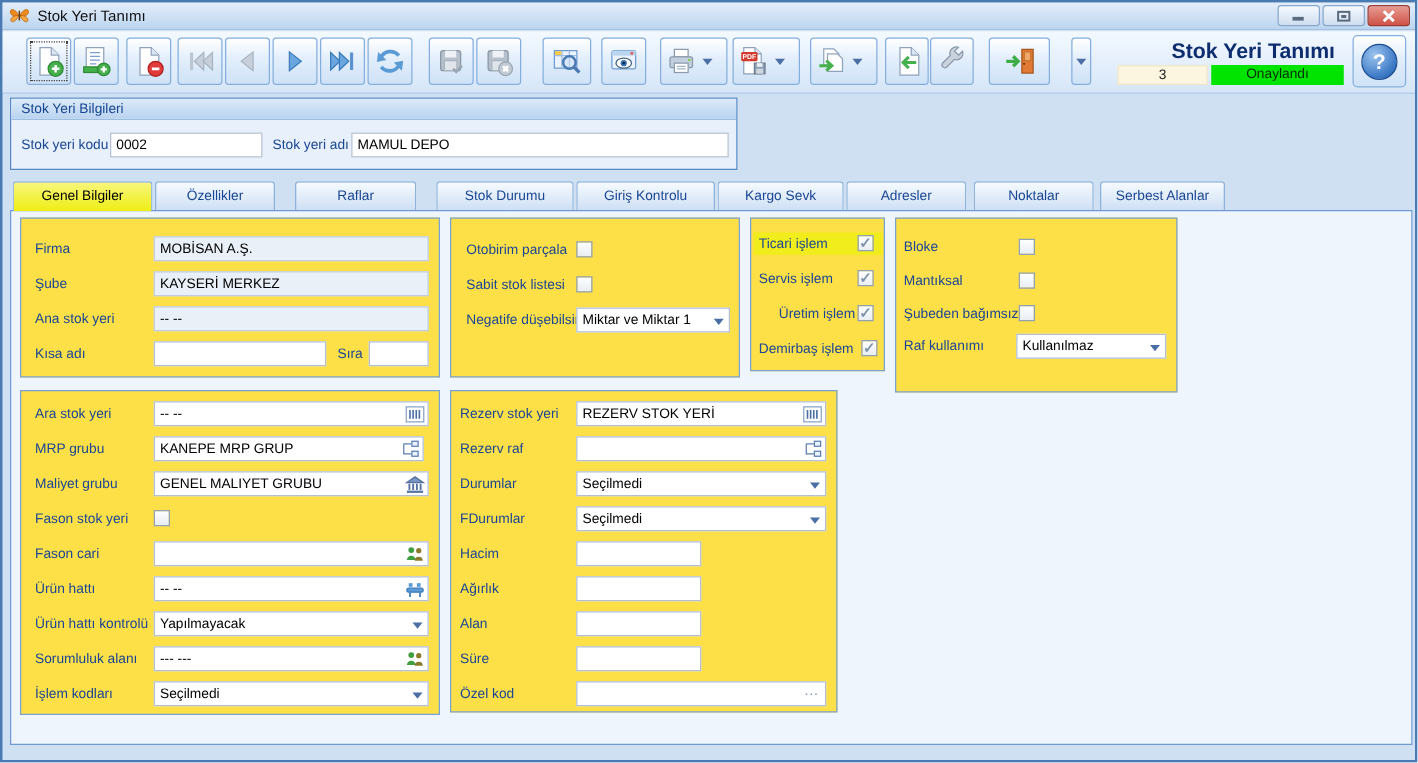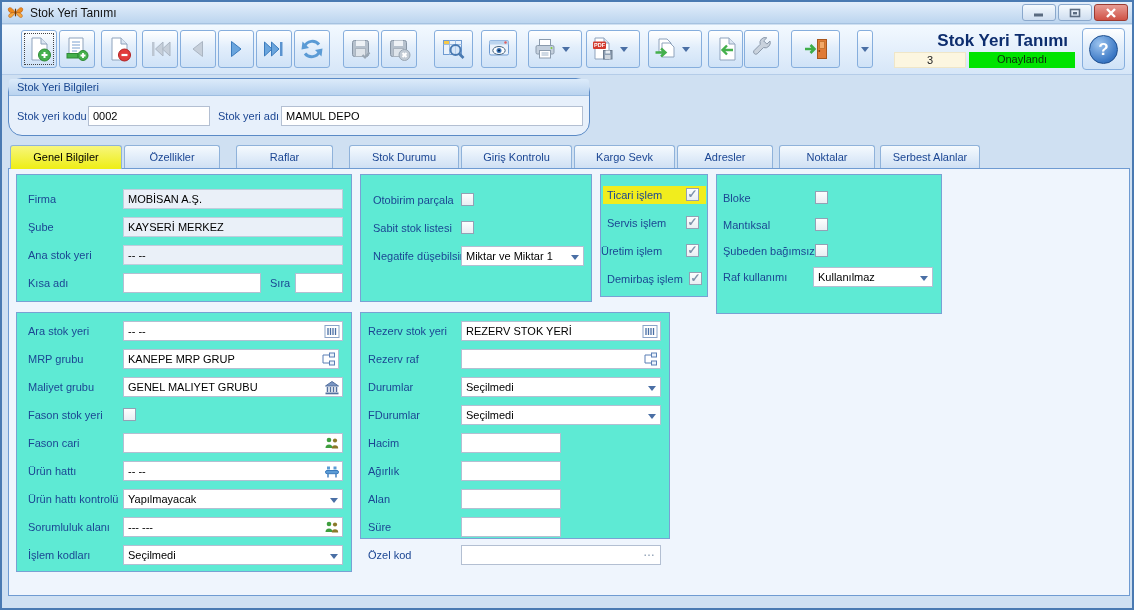--- a/index.html
+++ b/index.html
@@ -42,36 +42,36 @@
   .helpbtn { position:absolute; left:1080px; top:3px; width:43px; height:42px;
              border:1px solid #86aedd; border-radius:4px;
              background:linear-gradient(#ffffff,#e2eefb 45%,#cfe2f7);
              display:flex; align-items:center; justify-content:center; }
   .helpcircle { width:29px; height:29px; border-radius:50%; border:1px solid #1d4e8f;
                 background:radial-gradient(circle at 35% 30%, #9cc4ef, #3a77c4 70%, #2a5ea3);
                 color:#fff; font-weight:bold; font-size:17px; text-align:center; line-height:28px; }
 
   
   .info-group { position:absolute; left:6px; top:76px; width:582px; height:58px;
-                background:#e7f0fb; border:1px solid #5a8ac6; border-radius:14px; }
+                background:#e7f0fb; border:1px solid #5a8ac6; border-radius:0; }
   .info-hdr { height:17px; background:linear-gradient(#dcebfa,#b9d3ef);
               border-bottom:1px solid #9dbde0; border-radius:3px 3px 0 0;
               font-size:11px; color:#17458f; line-height:16px; padding-left:8px; }
 
   
   .tab { position:absolute; top:143px; height:23px; border:1px solid #8fb2da; border-bottom:none;
          border-radius:3px 3px 0 0; background:linear-gradient(#f5fafe,#cfe0f4);
          font-size:11px; color:#1b4693; text-align:center; line-height:22px; }
   .tab.active { background:linear-gradient(#f7f67c,#eeee14); color:#000; height:24px;
                 z-index:3; font-weight:normal; }
 
   
   .tabpage { position:absolute; left:6px; top:166px; width:1122px; height:428px;
              background:#eff5fd; border:1px solid #6f9bd2; z-index:2; }
-  .gb { position:absolute; background:#5eead4; border:1px solid #79a1d4; z-index:4; }
+  .gb { position:absolute; background:#fde047; border:1px solid #79a1d4; z-index:4; }
   .lbl { position:absolute; color:#1b4693; font-size:11px; line-height:20px; white-space:nowrap; }
   .fld { position:absolute; height:20px; background:#fff; border:1px solid #b3bfd2;
          font-size:11px; line-height:18px; padding:0 4px; color:#000; }
   .fld.ro { background:#eaf0f8; border-color:#c0ccdc; }
   .fld .ficon { position:absolute; right:2px; top:2px; }
   .fld .fell { position:absolute; right:5px; top:-3px; color:#7f93ab; font-size:12px; }
   .dd { padding-right:16px; }
   .dd .ddarrow { position:absolute; right:4px; top:8px; margin:0; border-top-color:#4a6fa5; }
   .cb { position:absolute; width:13px; height:13px; border:1px solid #93a1b5;
         background:linear-gradient(#fdfefe,#e9eef3); font-size:12px; line-height:11px;
@@ -387,40 +387,40 @@
       <span>Miktar ve Miktar 1</span><span class="ddarrow"></span>
     </div>
   </div>
 
   <div class="gb" style="left:598px;top:172px;width:108px;height:123px">
     <div class="hl" style="left:2px;top:11px;width:103px;height:18px"></div>
     <span class="lbl" style="left:6px;top:10px">Ticari işlem</span>
     <span class="cb" style="left:85px;top:13px">✓</span>
     <span class="lbl" style="left:6px;top:38px">Servis işlem</span>
     <span class="cb" style="left:85px;top:41px">✓</span>
-    <span class="lbl" style="left:0;top:66px">Üretim işlem</span>
+    <span class="lbl" style="left:22px;top:66px">Üretim işlem</span>
     <span class="cb" style="left:85px;top:69px">✓</span>
     <span class="lbl" style="left:6px;top:94px">Demirbaş işlem</span>
     <span class="cb" style="left:88px;top:97px">✓</span>
   </div>
 
   <div class="gb" style="left:714px;top:172px;width:226px;height:140px">
     <span class="lbl" style="left:6px;top:13px">Bloke</span>
     <span class="cb" style="left:98px;top:16px"></span>
     <span class="lbl" style="left:6px;top:40px">Mantıksal</span>
     <span class="cb" style="left:98px;top:43px"></span>
     <span class="lbl" style="left:6px;top:66px">Şubeden bağımsız</span>
     <span class="cb" style="left:98px;top:69px"></span>
     <span class="lbl" style="left:6px;top:92px">Raf kullanımı</span>
     <div class="fld dd" style="left:96px;top:92px;width:120px">
       <span>Kullanılmaz</span><span class="ddarrow"></span>
     </div>
   </div>
 
-  <div class="gb" style="left:358px;top:310px;width:310px;height:227px">
+  <div class="gb" style="left:358px;top:310px;width:310px;height:258px">
     <span class="lbl" style="left:7px;top:8px">Rezerv stok yeri</span>
     <div class="fld" style="left:100px;top:8px;width:200px">
       <span>REZERV STOK YERİ</span>
       <svg class="ficon" width="16" height="15" viewBox="0 0 16 15">
         <rect x="1" y="1.5" width="14" height="12" fill="#fff" stroke="#8aa4c8"></rect>
         <path d="M4 4v7 M6.5 4v7 M9 4v7 M11.5 4v7" stroke="#4a6fa5" stroke-width="1.3"></path>
       </svg>
     </div>
     <span class="lbl" style="left:7px;top:36px">Rezerv raf</span>
     <div class="fld" style="left:100px;top:36px;width:200px">

